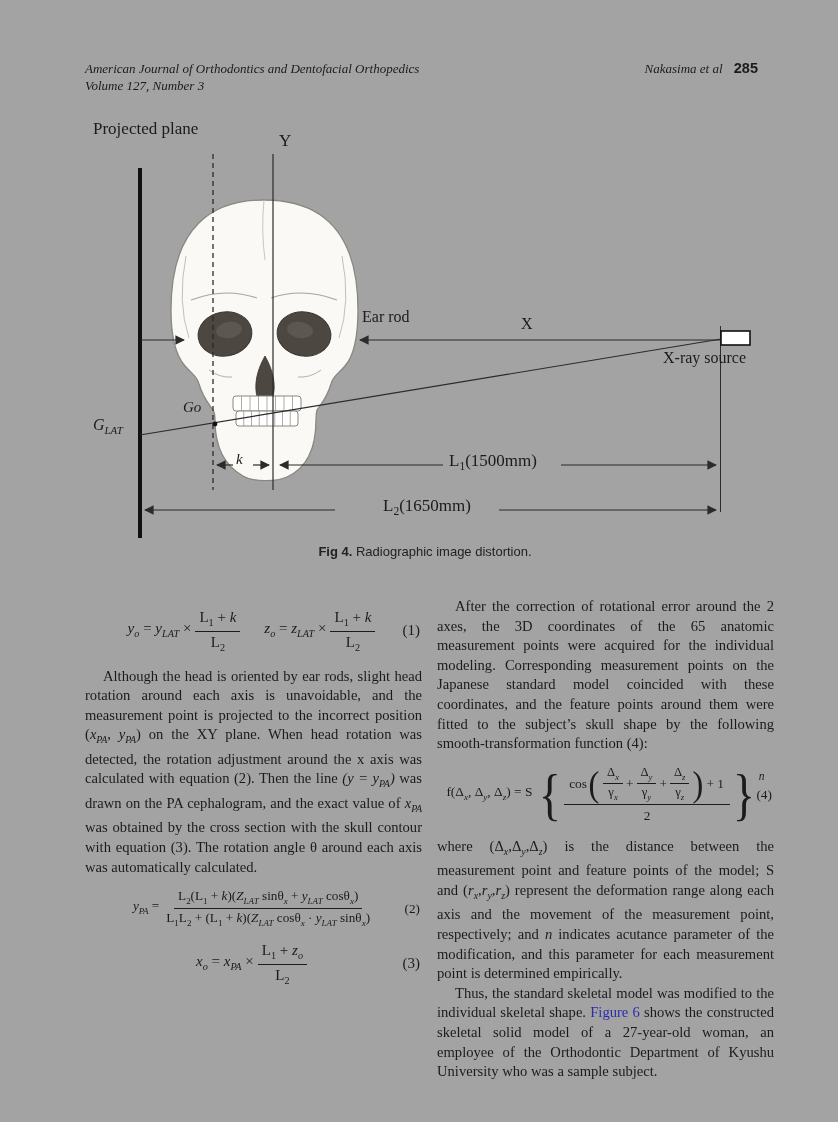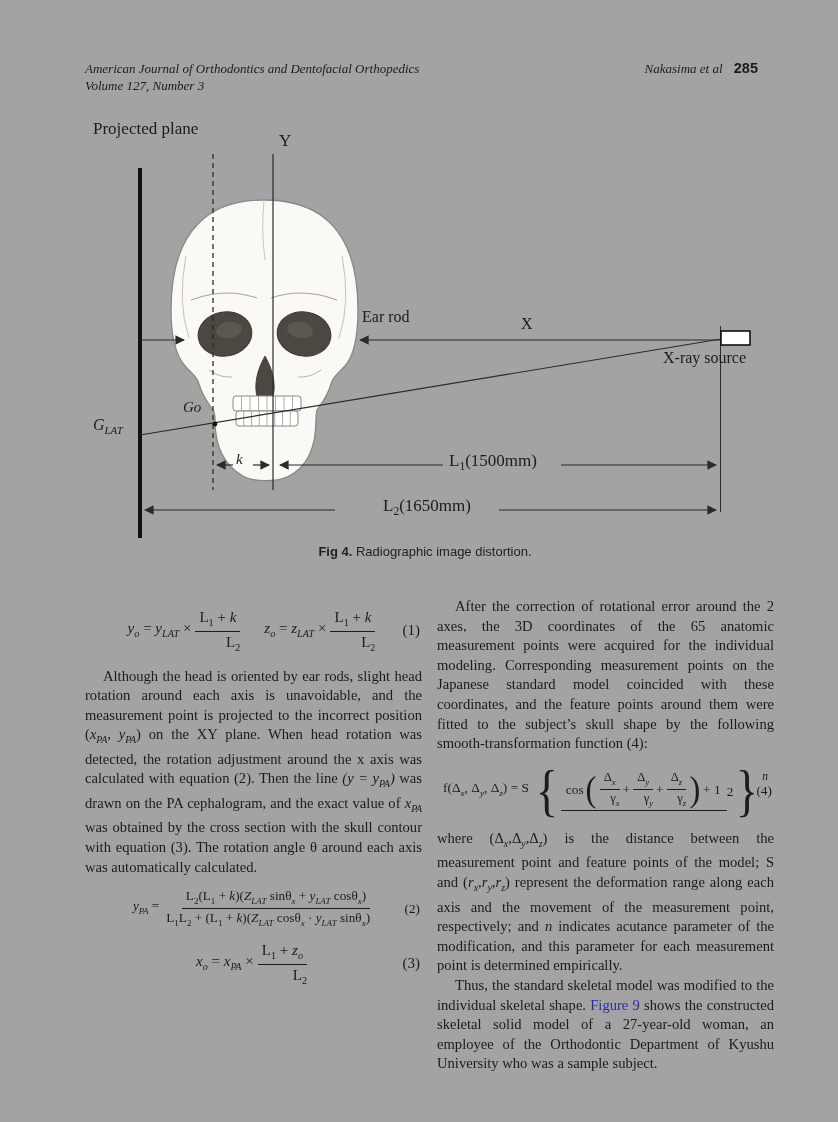--- a/index.html
+++ b/index.html
@@ -35,30 +35,30 @@
   .col p{margin:0;}
   .col p.indent{text-indent:18px;}
   .col i{font-style:italic;}
   .col sub{font-size:68%;}
   .col sup{font-size:68%;}
   .link{color:#2b2bb0;}
   
   .eq{position:relative;display:flex;align-items:center;justify-content:center;
       margin:11px 0 12px 0;font-size:15px;}
   .eq .eqno{position:absolute;right:2px;top:50%;transform:translateY(-50%);}
-  .frac{display:inline-flex;flex-direction:column;align-items:flex-end;margin:0 4px;line-height:1.25;}
+  .frac{display:inline-flex;flex-direction:column;align-items:center;margin:0 4px;line-height:1.25;}
   .frac .num{padding:0 4px 1px 4px;border-bottom:1px solid #1b1b1b;}
   .frac .den{padding-top:1px;}
   .eqhalf{display:inline-flex;align-items:center;}
   .eq1 .gap{width:20px;}
   .eq2{font-size:13.2px;}
   .eq2 .lhs{margin-right:3px;}
   .eq4{font-size:13.4px;}
   .eq4 .lhs{margin-right:4px;}
-  .bigfrac{display:inline-flex;flex-direction:row;align-items:center;line-height:1.3;font-family:Liberation Serif, serif;}
+  .bigfrac{display:inline-flex;flex-direction:column;align-items:center;line-height:1.3;font-family:Liberation Serif, serif;}
   .bigfrac>.num{padding:0 5px 2px 5px;border-bottom:1px solid #1b1b1b;display:flex;align-items:center;}
   .bigfrac>.den{padding-top:2px;}
   .brace{font-size:58px;line-height:0.9;font-weight:400;transform:scaleX(.8);}
   .tparen{font-size:36px;line-height:1;font-weight:400;margin:0 1px;transform:scaleX(.9);}
   .innerfracs{display:inline-flex;align-items:center;}
   .innerfracs .frac{margin:0 2px;font-size:12.6px;line-height:1.15;}
   .exp{font-style:italic;font-size:11.5px;align-self:flex-start;margin:2px 0 0 1px;}
   .plus{margin:0 1px;}
 </style>
 </head>
@@ -262,17 +262,17 @@
             <span class="plus">+ 1</span>
           </span>
           <span class="den">2</span>
         </span>
         <span class="brace">}</span>
         <span class="exp">n</span>
         <span class="eqno">(4)</span>
       </div>
 
       <p class="noindent">where (Δ<sub><i>x</i></sub>,Δ<sub><i>y</i></sub>,Δ<sub><i>z</i></sub>) is the distance between the measurement point and feature points of the model; S and (<i>r<sub>x</sub></i>,<i>r<sub>y</sub></i>,<i>r<sub>z</sub></i>) represent the deformation range along each axis and the movement of the measurement point, respectively; and <i>n</i> indicates acutance parameter of the modification, and this parameter for each measurement point is determined empirically.</p>
-      <p class="indent">Thus, the standard skeletal model was modified to the individual skeletal shape. <span class="link">Figure 9</span> shows the constructed skeletal solid model of a 27-year-old woman, an employee of the Orthodontic Department of Kyushu University who was a sample subject.</p>
+      <p class="indent">Thus, the standard skeletal model was modified to the individual skeletal shape. <span class="link">Figure 6</span> shows the constructed skeletal solid model of a 27-year-old woman, an employee of the Orthodontic Department of Kyushu University who was a sample subject.</p>
     </section>
   </main>
 
 </div>
 
 </body></html>

